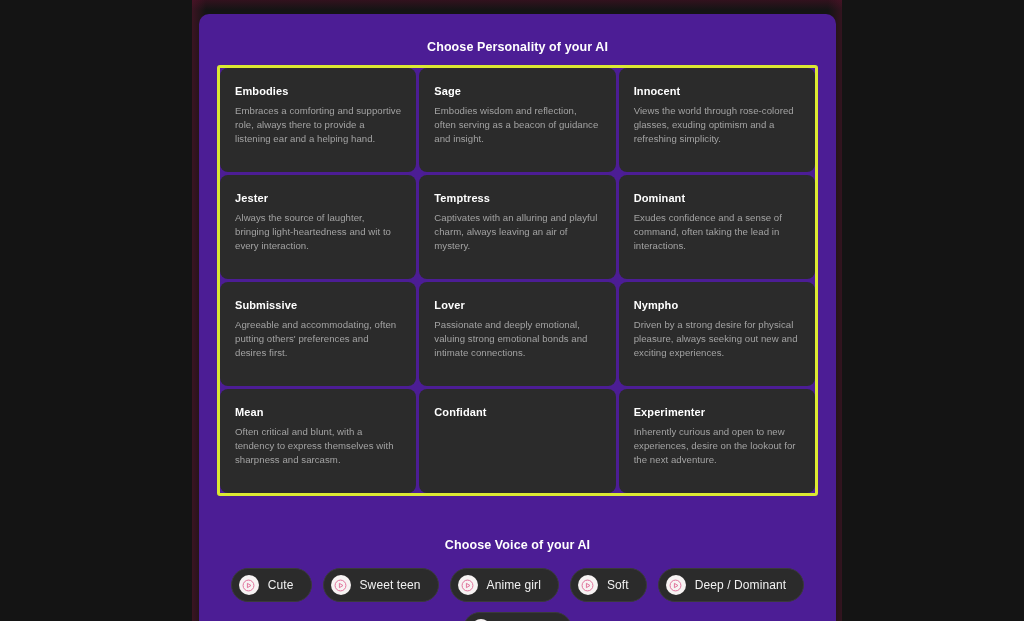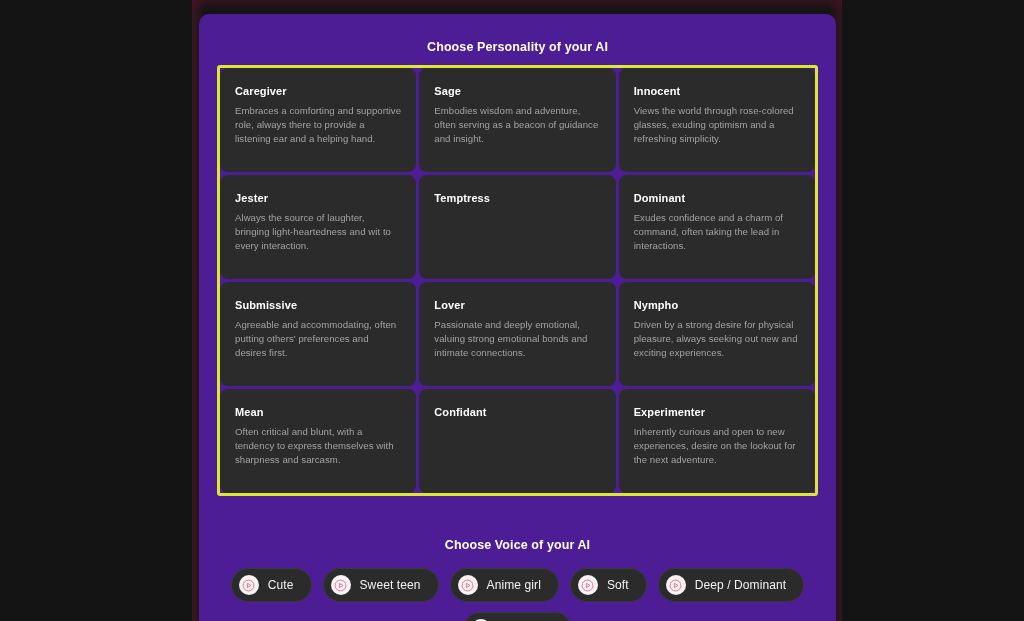--- a/index.html
+++ b/index.html
@@ -173,41 +173,42 @@
 <div class="glow-left"></div>
 <div class="glow-right"></div>
 
 <div class="app-panel">
 
   <h2 class="section-title" id="personality-title">Choose Personality of your AI</h2>
 
   <div class="grid-highlight">
     <div class="personality-grid" id="personality-grid">
         <div class="personality-card">
-          <div class="card-title">Caregiver</div>
+          <div class="card-title">Embodies</div>
           <div class="card-desc">Embraces a comforting and supportive role, always there to provide a listening ear and a helping hand.</div>
         </div>
         <div class="personality-card">
           <div class="card-title">Sage</div>
-          <div class="card-desc">Embodies wisdom and adventure, often serving as a beacon of guidance and insight.</div>
+          <div class="card-desc">Embodies wisdom and reflection, often serving as a beacon of guidance and insight.</div>
         </div>
         <div class="personality-card">
           <div class="card-title">Innocent</div>
           <div class="card-desc">Views the world through rose-colored glasses, exuding optimism and a refreshing simplicity.</div>
         </div>
         <div class="personality-card">
           <div class="card-title">Jester</div>
           <div class="card-desc">Always the source of laughter, bringing light-heartedness and wit to every interaction.</div>
         </div>
         <div class="personality-card">
           <div class="card-title">Temptress</div>
+          <div class="card-desc">Captivates with an alluring and playful charm, always leaving an air of mystery.</div>
         </div>
         <div class="personality-card">
           <div class="card-title">Dominant</div>
-          <div class="card-desc">Exudes confidence and a charm of command, often taking the lead in interactions.</div>
+          <div class="card-desc">Exudes confidence and a sense of command, often taking the lead in interactions.</div>
         </div>
         <div class="personality-card">
           <div class="card-title">Submissive</div>
           <div class="card-desc">Agreeable and accommodating, often putting others' preferences and desires first.</div>
         </div>
         <div class="personality-card">
           <div class="card-title">Lover</div>
           <div class="card-desc">Passionate and deeply emotional, valuing strong emotional bonds and intimate connections.</div>
         </div>
         <div class="personality-card">

